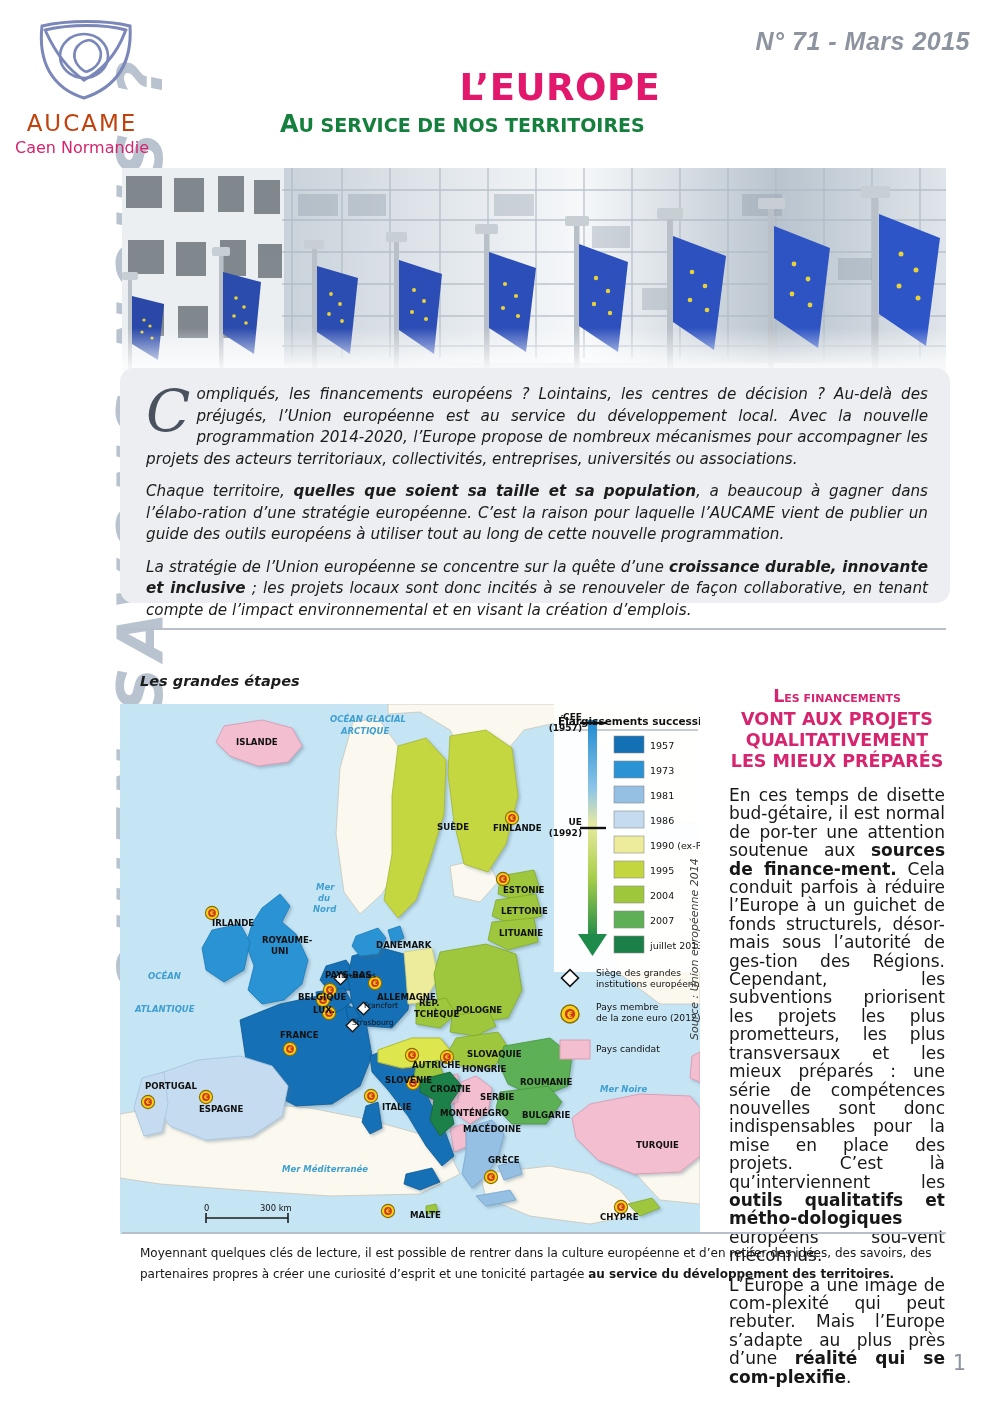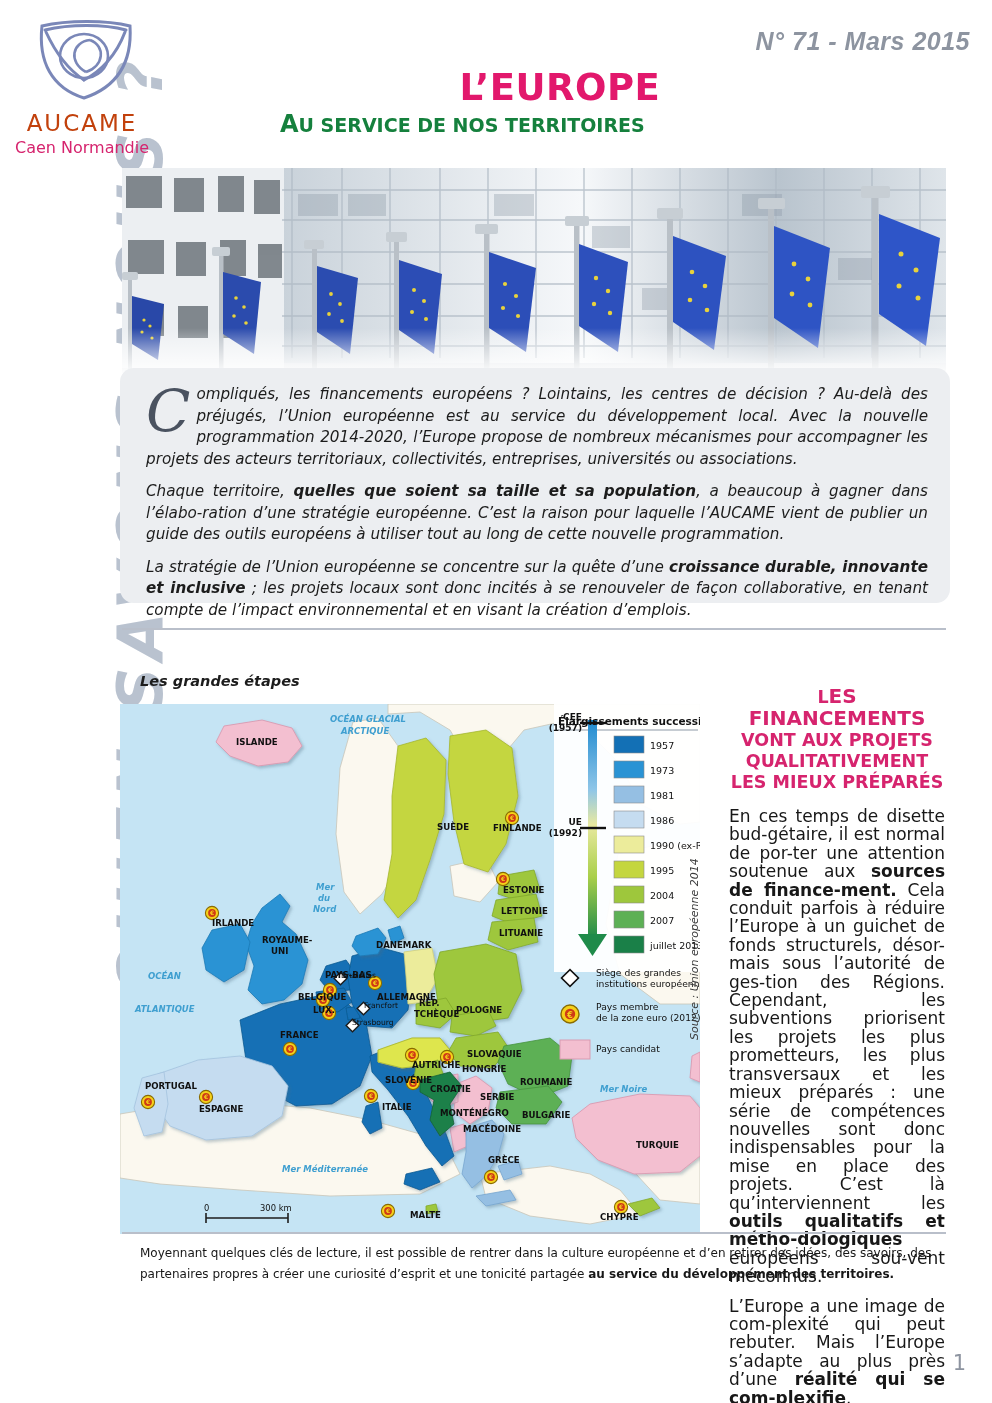--- a/index.html
+++ b/index.html
@@ -106,21 +106,21 @@
     font-family:"DejaVu Sans", sans-serif;
   }
 
   
   .rc{ position:absolute; left:729px; top:686px; width:216px; }
   .rc h2{
     color:#d6246e; font-size:17.5px; font-weight:bold; line-height:21px;
     text-align:center; margin-bottom:14px;
     font-family:"DejaVu Sans", sans-serif;
   }
-  .rc h2 .sc{ font-size:20px; }
+  .rc h2 .sc{ font-size:11px; }
   .rc p{
     font-size:17px; line-height:18.4px; text-align:justify; color:#171717;
     margin-bottom:11px; font-family:"DejaVu Sans", sans-serif;
   }
   .rc b{ font-weight:bold; }
 
   
   .bottom{
     position:absolute; left:140px; top:1243px; width:818px;
     font-size:12px; line-height:21px; color:#171717; text-align:left;

